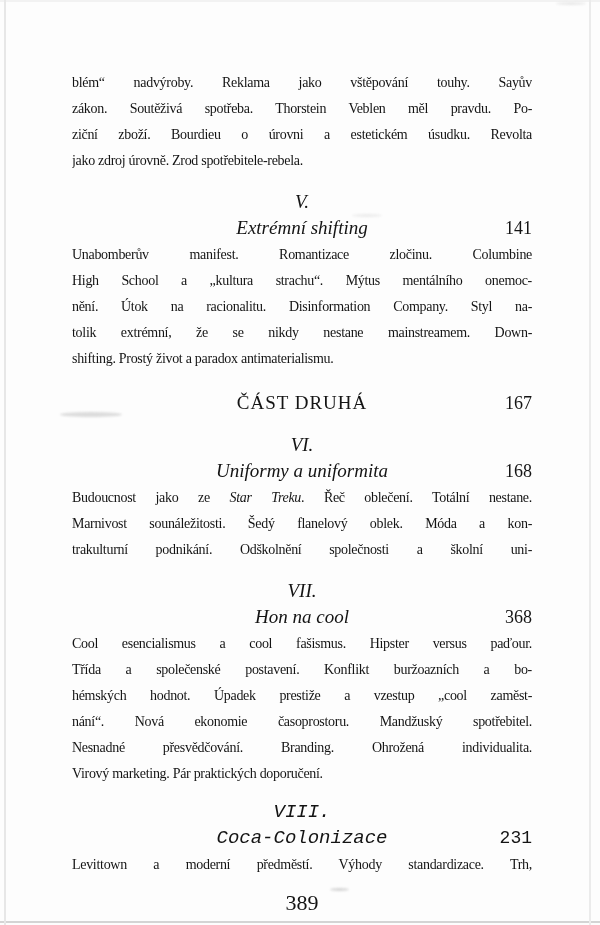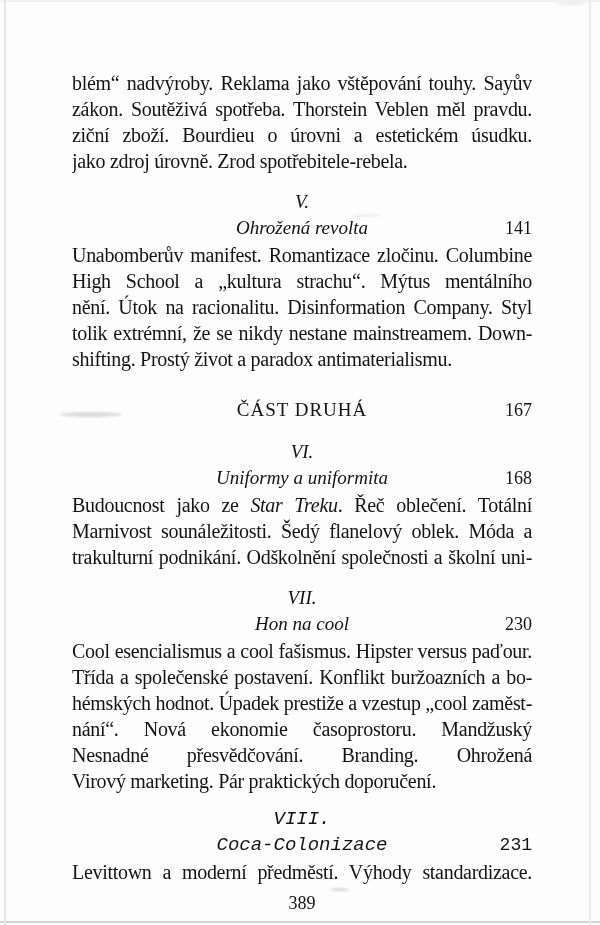--- a/index.html
+++ b/index.html
@@ -24,35 +24,35 @@
   .smudge-title  { left:352px; top:214px; width:30px; height:3px;  background:#ececec; }
   .smudge-corner { left:556px; top:2px;   width:30px; height:3px;  background:#e9e9e9; }
 
   .text-column {
     position: absolute;
     left: 72px; top: 70px;
     width: 460px;
   }
   .para { }
   .jl {
-    font-size: 20px;
+    font-size: 14px;
     line-height: 26px;
     height: 26px;
     overflow: hidden;
     letter-spacing: -0.3px;
     text-align: justify;
     text-align-last: justify;
     white-space: normal;
   }
   .jl.last { text-align-last: left; }
   .it { font-style: italic; }
 
   .chapter-head { margin-top: 15px; }
   .chapter-head.tight { margin-top: 12px; font-family: Liberation Mono, monospace; }
-  .part-head { margin-top: 25px; }
+  .part-head { margin-top: 18px; }
   .chapter-number {
     font-style: italic;
     font-size: 19px;
     line-height: 26px;
     text-align: center;
   }
   .title-row {
     position: relative;
     line-height: 26px;
     text-align: center;
@@ -71,21 +71,21 @@
     font-style: normal;
     font-size: 18px;
     line-height: 26px;
     text-align: right;
   }
   .folio {
     position: absolute;
     left: 72px; top: 892px;
     width: 460px;
     text-align: center;
-    font-size: 18px;
+    font-size: 22px;
     line-height: 22px;
   }
 </style>
 </head>
 <body>
 
 <div class="page">
 
   <div class="edge-top"></div>
   <div class="edge-bottom"></div>
@@ -101,21 +101,21 @@
     <div class="para">
       <div class="jl">blém“ nadvýroby. Reklama jako vštěpování touhy. Sayův</div>
       <div class="jl">zákon. Soutěživá spotřeba. Thorstein Veblen měl pravdu. Po-</div>
       <div class="jl">ziční zboží. Bourdieu o úrovni a estetickém úsudku. Revolta</div>
       <div class="jl last">jako zdroj úrovně. Zrod spotřebitele-rebela.</div>
     </div>
 
     <div class="chapter-head">
       <div class="chapter-number">V.</div>
       <div class="title-row">
-        <span class="chapter-title">Ohrožená revolta</span>
+        <span class="chapter-title">Extrémní shifting</span>
         <span class="page-ref">141</span>
       </div>
     </div>
     <div class="para">
       <div class="jl">Unabomberův manifest. Romantizace zločinu. Columbine</div>
       <div class="jl">High School a „kultura strachu“. Mýtus mentálního onemoc-</div>
       <div class="jl">nění. Útok na racionalitu. Disinformation Company. Styl na-</div>
       <div class="jl">tolik extrémní, že se nikdy nestane mainstreamem. Down-</div>
       <div class="jl last">shifting. Prostý život a paradox antimaterialismu.</div>
     </div>
@@ -137,21 +137,21 @@
     <div class="para">
       <div class="jl"><span>Budoucnost jako ze </span><span class="it">Star Treku</span><span>. Řeč oblečení. Totální nestane.</span></div>
       <div class="jl">Marnivost sounáležitosti. Šedý flanelový oblek. Móda a kon-</div>
       <div class="jl">trakulturní podnikání. Odškolnění společnosti a školní uni-</div>
     </div>
 
     <div class="chapter-head">
       <div class="chapter-number">VII.</div>
       <div class="title-row">
         <span class="chapter-title">Hon na cool</span>
-        <span class="page-ref">230</span>
+        <span class="page-ref">368</span>
       </div>
     </div>
     <div class="para">
       <div class="jl">Cool esencialismus a cool fašismus. Hipster versus paďour.</div>
       <div class="jl">Třída a společenské postavení. Konflikt buržoazních a bo-</div>
       <div class="jl">hémských hodnot. Úpadek prestiže a vzestup „cool zaměst-</div>
       <div class="jl">nání“. Nová ekonomie časoprostoru. Mandžuský spotřebitel.</div>
       <div class="jl">Nesnadné přesvědčování. Branding. Ohrožená individualita.</div>
       <div class="jl last">Virový marketing. Pár praktických doporučení.</div>
     </div>

